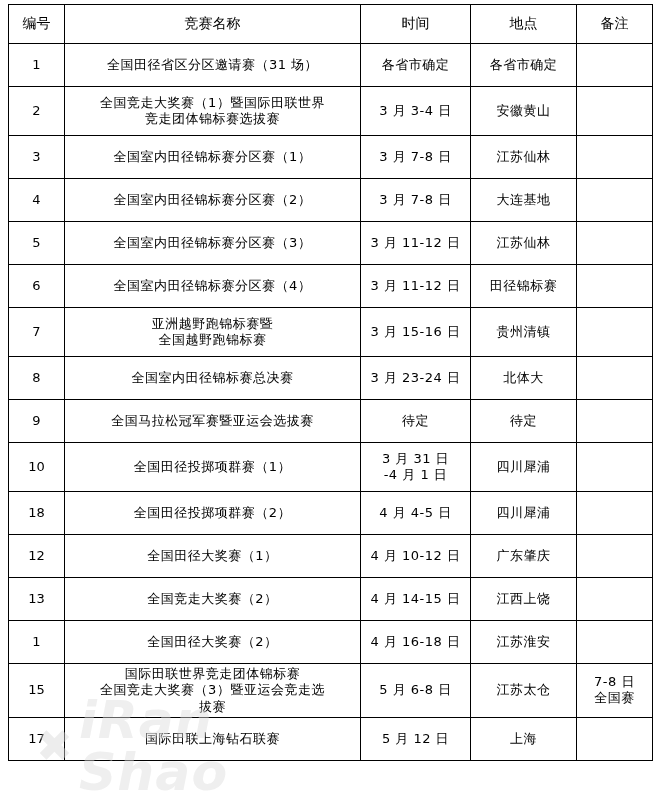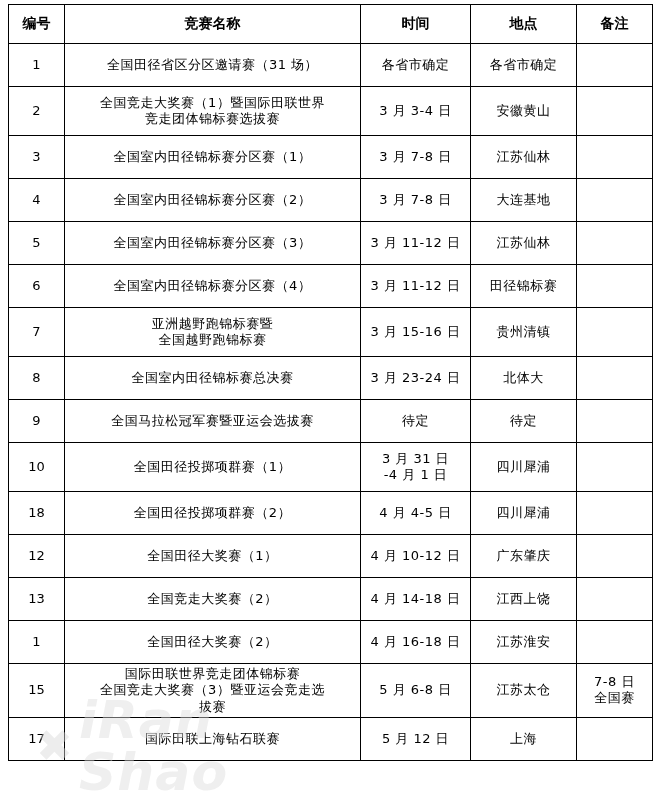--- a/index.html
+++ b/index.html
@@ -30,21 +30,21 @@
   table.schedule td {
     border: 1px solid #000000;
     text-align: center;
     vertical-align: middle;
     font-size: 13px;
     line-height: 1.25;
     padding: 2px 2px;
     font-family: "DejaVu Sans", "Liberation Sans", sans-serif;
   }
   table.schedule th {
-    font-weight: bold;
+    font-weight: normal;
     font-size: 14px;
     height: 34px;
   }
   col.c-no    { width: 56px; }
   col.c-name  { width: 296px; }
   col.c-time  { width: 110px; }
   col.c-place { width: 106px; }
   col.c-note  { width: 76px; }
 
   td.no {
@@ -198,21 +198,21 @@
       <tr class="row-normal">
         <td class="no">12</td>
         <td class="name multi">全国田径大奖赛（1）</td>
         <td class="time multi">4 月 10-12 日</td>
         <td class="place multi">广东肇庆</td>
         <td class="note multi"></td>
       </tr>
       <tr class="row-normal">
         <td class="no">13</td>
         <td class="name multi">全国竞走大奖赛（2）</td>
-        <td class="time multi">4 月 14-18 日</td>
+        <td class="time multi">4 月 14-15 日</td>
         <td class="place multi">江西上饶</td>
         <td class="note multi"></td>
       </tr>
       <tr class="row-normal">
         <td class="no">1</td>
         <td class="name multi">全国田径大奖赛（2）</td>
         <td class="time multi">4 月 16-18 日</td>
         <td class="place multi">江苏淮安</td>
         <td class="note multi"></td>
       </tr>

